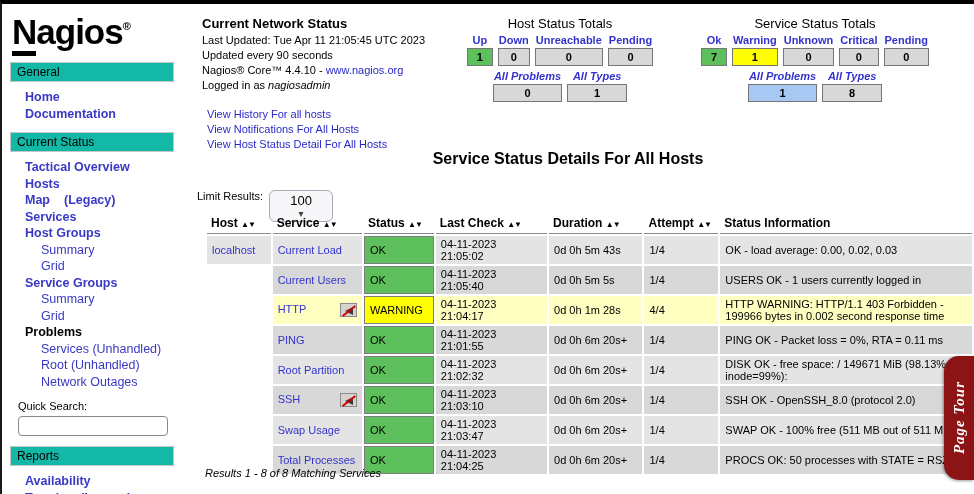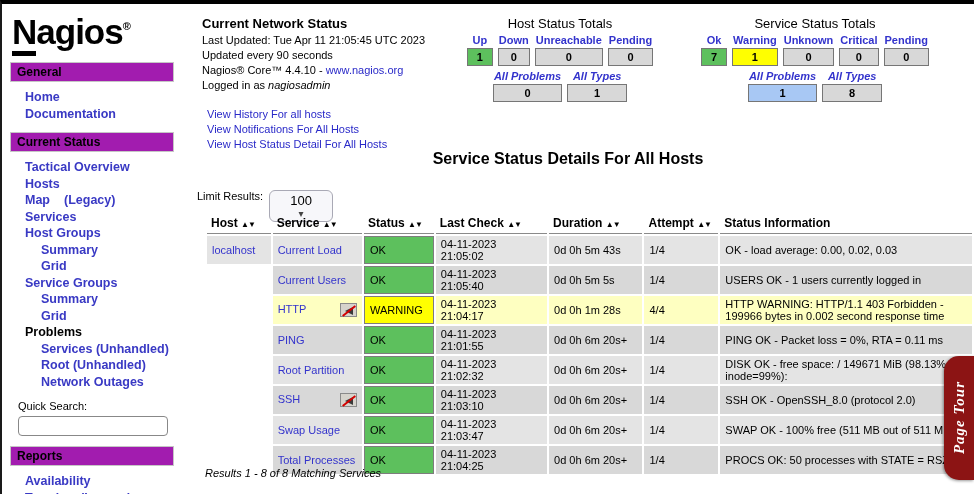--- a/index.html
+++ b/index.html
@@ -13,26 +13,26 @@
     border-left: 2px solid #1a1a1a;
   }
   a { text-decoration: none; cursor: pointer; }
 
   
   .sidebar { position: absolute; left: 8px; top: 6px; width: 164px; }
   .logo { font-size: 35px; font-weight: bold; color: #000; letter-spacing: -1px; margin: 2px 0 10px 2px; }
   .logo-n { border-bottom: 5px solid #000; padding-bottom: 0px; }
   .logo-reg { font-size: 11px; vertical-align: 14px; font-weight: bold; }
   .side-section-header {
-    background: #a21caf; border: 1px solid #c6c6c6; font-size: 12px; font-weight: bold;
+    background: #14b8a6; border: 1px solid #c6c6c6; font-size: 12px; font-weight: normal;
     color: #000; padding: 2px 6px; margin: 10px 0 7px 0;
   }
   .side-items { font-size: 12.5px; line-height: 16.5px; }
   .side-item { display: block; padding-left: 15px; color: #3939c4; font-weight: bold; }
-  .side-item.sub { padding-left: 31px; font-weight: bold; }
+  .side-item.sub { padding-left: 31px; font-weight: normal; }
   .side-item.heading { color: #000; cursor: default; }
   .side-item .suffix { padding-left: 14px; }
   .quick-search-label { font-size: 11px; color: #000; margin: 10px 0 4px 8px; }
   .quick-search-input {
     margin-left: 8px; width: 150px; height: 20px; border: 1px solid #888;
     border-radius: 4px; font-size: 12px; padding: 0 4px; background: #fff;
   }
 
   
   .net-status { position: absolute; left: 200px; top: 12px; width: 240px; font-size: 11px; line-height: 15px; color: #000; }

